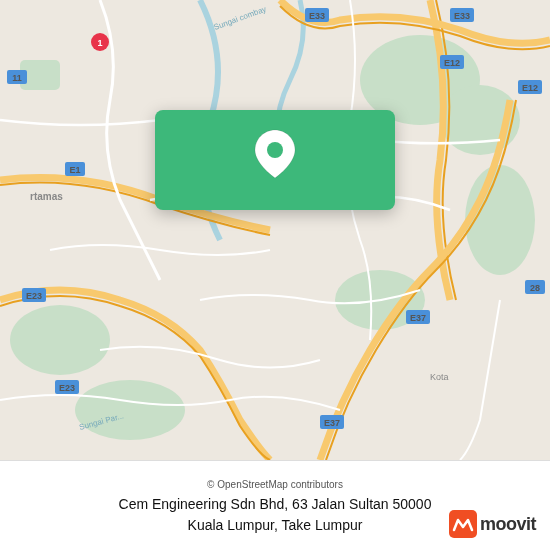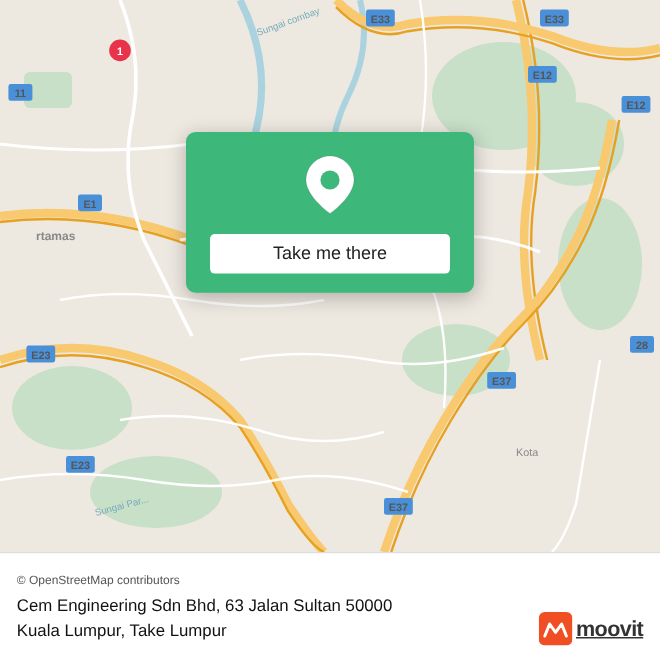--- a/index.html
+++ b/index.html
@@ -62,20 +62,21 @@
     #bottom-bar {
       width: 550px;
       height: 90px;
       background: white;
       border-top: 1px solid #ddd;
       display: flex;
       flex-direction: column;
       justify-content: center;
       padding: 10px 14px 6px 14px;
       position: relative;
+      text-align: center;
     }
 
     #attribution {
       font-size: 10px;
       color: #555;
       margin-bottom: 4px;
     }
 
     #location-name {
       font-size: 14px;
@@ -84,21 +85,20 @@
       line-height: 1.5;
     }
 
     #moovit-logo {
       position: absolute;
       right: 14px;
       bottom: 12px;
       display: flex;
       align-items: center;
       gap: 3px;
-      text-decoration: underline;
     }
 
     #moovit-text {
       font-size: 18px;
       font-weight: bold;
       color: #333;
       letter-spacing: -0.5px;
     }
 
     #moovit-icon {
@@ -196,21 +196,20 @@
   </svg>
 
   <div id="location-card">
 
     <div id="pin-icon-wrap">
       <svg width="44" height="52" viewBox="0 0 44 52">
         <path d="M22 2 C11 2 2 11 2 22 C2 36 22 50 22 50 C22 50 42 36 42 22 C42 11 33 2 22 2 Z" fill="white" stroke="rgba(0,0,0,0.1)" stroke-width="1"></path>
         <circle cx="22" cy="22" r="8" fill="#3db87a"></circle>
       </svg>
     </div>
-    <button id="take-me-there-btn">Take me there</button>
   </div>
 </div>
 
 <div id="bottom-bar">
   <div id="attribution">© OpenStreetMap contributors</div>
   <div id="location-name">
     <span>Cem Engineering Sdn Bhd, 63 Jalan Sultan 50000</span><br>
     <span>Kuala Lumpur, Take Lumpur</span>
   </div>
   <div id="moovit-logo">

